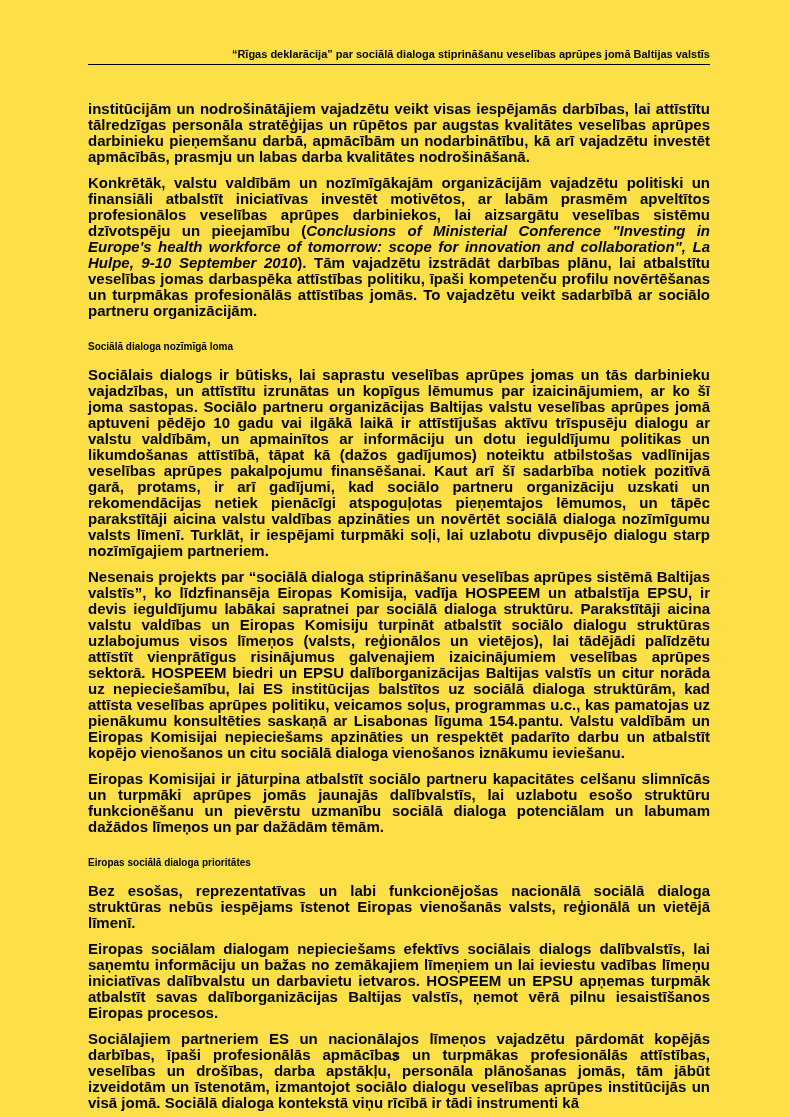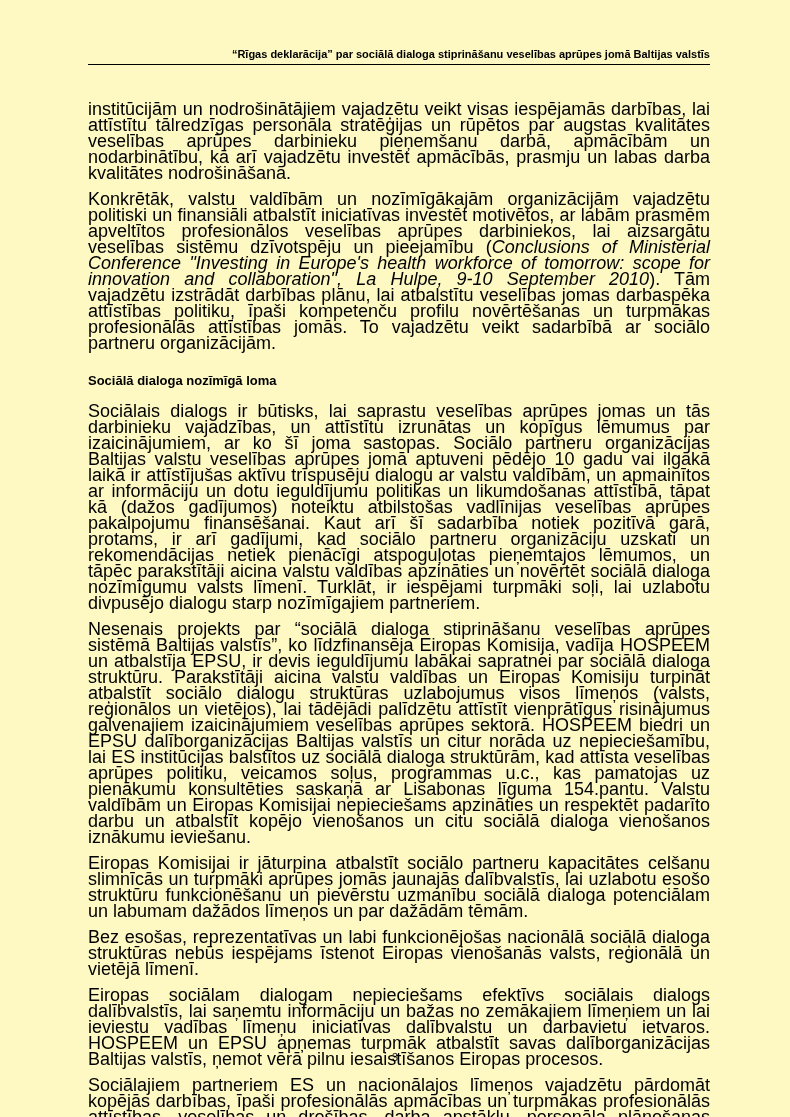--- a/index.html
+++ b/index.html
@@ -9,43 +9,44 @@
     height: 1117px;
     position: relative;
     font-family: "Liberation Sans", sans-serif;
     color: #000000;
     overflow: hidden;
   }
   .sheet {
     position: relative;
     width: 790px;
     height: 1117px;
-    background: #fef9c3;
+    background: #fde047;
   }
   .content {
     padding: 48px 80px 0 88px;
   }
   .doc-header {
     font-size: 11px;
     font-weight: 700;
     text-align: right;
     padding-bottom: 4px;
     border-bottom: 1px solid #000000;
   }
   .body-text {
     margin-top: 36px;
   }
   p.para {
-    font-size: 18px;
+    font-size: 15px;
     line-height: 16px;
     text-align: justify;
     margin: 0 0 10px 0;
+    font-weight: bold;
   }
   h2.section {
-    font-size: 13px;
+    font-size: 10px;
     font-weight: 700;
     margin: 22px 0 15px 0;
   }
   .italic { font-style: italic; }
   .page-number {
     position: absolute;
     left: 0;
     right: 0;
     top: 1051px;
     text-align: center;
@@ -69,20 +70,21 @@
       <p class="para"><span>Konkrētāk, valstu valdībām un nozīmīgākajām organizācijām vajadzētu politiski un finansiāli atbalstīt iniciatīvas investēt motivētos, ar labām prasmēm apveltītos profesionālos veselības aprūpes darbiniekos, lai aizsargātu veselības sistēmu dzīvotspēju un pieejamību (</span><span class="italic">Conclusions of Ministerial Conference "Investing in Europe's health workforce of tomorrow: scope for innovation and collaboration", La Hulpe, 9-10 September 2010</span><span>). Tām vajadzētu izstrādāt darbības plānu, lai atbalstītu veselības jomas darbaspēka attīstības politiku, īpaši kompetenču profilu novērtēšanas un turpmākas profesionālās attīstības jomās. To vajadzētu veikt sadarbībā ar sociālo partneru organizācijām.</span></p>
 
       <h2 class="section">Sociālā dialoga nozīmīgā loma</h2>
 
       <p class="para">Sociālais dialogs ir būtisks, lai saprastu veselības aprūpes jomas un tās darbinieku vajadzības, un attīstītu izrunātas un kopīgus lēmumus par izaicinājumiem, ar ko šī joma sastopas. Sociālo partneru organizācijas Baltijas valstu veselības aprūpes jomā aptuveni pēdējo 10 gadu vai ilgākā laikā ir attīstījušas aktīvu trīspusēju dialogu ar valstu valdībām, un apmainītos ar informāciju un dotu ieguldījumu politikas un likumdošanas attīstībā, tāpat kā (dažos gadījumos) noteiktu atbilstošas vadlīnijas veselības aprūpes pakalpojumu finansēšanai. Kaut arī šī sadarbība notiek pozitīvā garā, protams, ir arī gadījumi, kad sociālo partneru organizāciju uzskati un rekomendācijas netiek pienācīgi atspoguļotas pieņemtajos lēmumos, un tāpēc parakstītāji aicina valstu valdības apzināties un novērtēt sociālā dialoga nozīmīgumu valsts līmenī. Turklāt, ir iespējami turpmāki soļi, lai uzlabotu divpusējo dialogu starp nozīmīgajiem partneriem.</p>
 
       <p class="para">Nesenais projekts par “sociālā dialoga stiprināšanu veselības aprūpes sistēmā Baltijas valstīs”, ko līdzfinansēja Eiropas Komisija, vadīja HOSPEEM un atbalstīja EPSU, ir devis ieguldījumu labākai sapratnei par sociālā dialoga struktūru. Parakstītāji aicina valstu valdības un Eiropas Komisiju turpināt atbalstīt sociālo dialogu struktūras uzlabojumus visos līmeņos (valsts, reģionālos un vietējos), lai tādējādi palīdzētu attīstīt vienprātīgus risinājumus galvenajiem izaicinājumiem veselības aprūpes sektorā. HOSPEEM biedri un EPSU dalīborganizācijas Baltijas valstīs un citur norāda uz nepieciešamību, lai ES institūcijas balstītos uz sociālā dialoga struktūrām, kad attīsta veselības aprūpes politiku, veicamos soļus, programmas u.c., kas pamatojas uz pienākumu konsultēties saskaņā ar Lisabonas līguma 154.pantu. Valstu valdībām un Eiropas Komisijai nepieciešams apzināties un respektēt padarīto darbu un atbalstīt kopējo vienošanos un citu sociālā dialoga vienošanos iznākumu ieviešanu.</p>
 
       <p class="para">Eiropas Komisijai ir jāturpina atbalstīt sociālo partneru kapacitātes celšanu slimnīcās un turpmāki aprūpes jomās jaunajās dalībvalstīs, lai uzlabotu esošo struktūru funkcionēšanu un pievērstu uzmanību sociālā dialoga potenciālam un labumam dažādos līmeņos un par dažādām tēmām.</p>
 
+      <h2 class="section">Eiropas sociālā dialoga prioritātes</h2>
 
       <p class="para">Bez esošas, reprezentatīvas un labi funkcionējošas nacionālā sociālā dialoga struktūras nebūs iespējams īstenot Eiropas vienošanās valsts, reģionālā un vietējā līmenī.</p>
 
       <p class="para">Eiropas sociālam dialogam nepieciešams efektīvs sociālais dialogs dalībvalstīs, lai saņemtu informāciju un bažas no zemākajiem līmeņiem un lai ieviestu vadības līmeņu iniciatīvas dalībvalstu un darbavietu ietvaros. HOSPEEM un EPSU apņemas turpmāk atbalstīt savas dalīborganizācijas Baltijas valstīs, ņemot vērā pilnu iesaistīšanos Eiropas procesos.</p>
 
       <p class="para">Sociālajiem partneriem ES un nacionālajos līmeņos vajadzētu pārdomāt kopējās darbības, īpaši profesionālās apmācības un turpmākas profesionālās attīstības, veselības un drošības, darba apstākļu, personāla plānošanas jomās, tām jābūt izveidotām un īstenotām, izmantojot sociālo dialogu veselības aprūpes institūcijās un visā jomā. Sociālā dialoga kontekstā viņu rīcībā ir tādi instrumenti kā</p>
 
     </div>
   </div>
 

